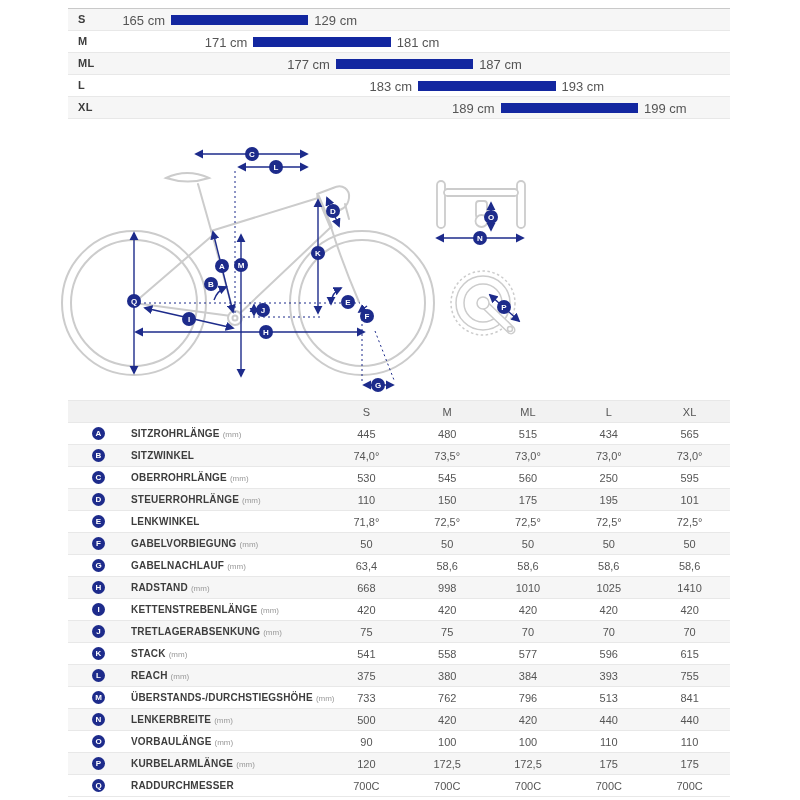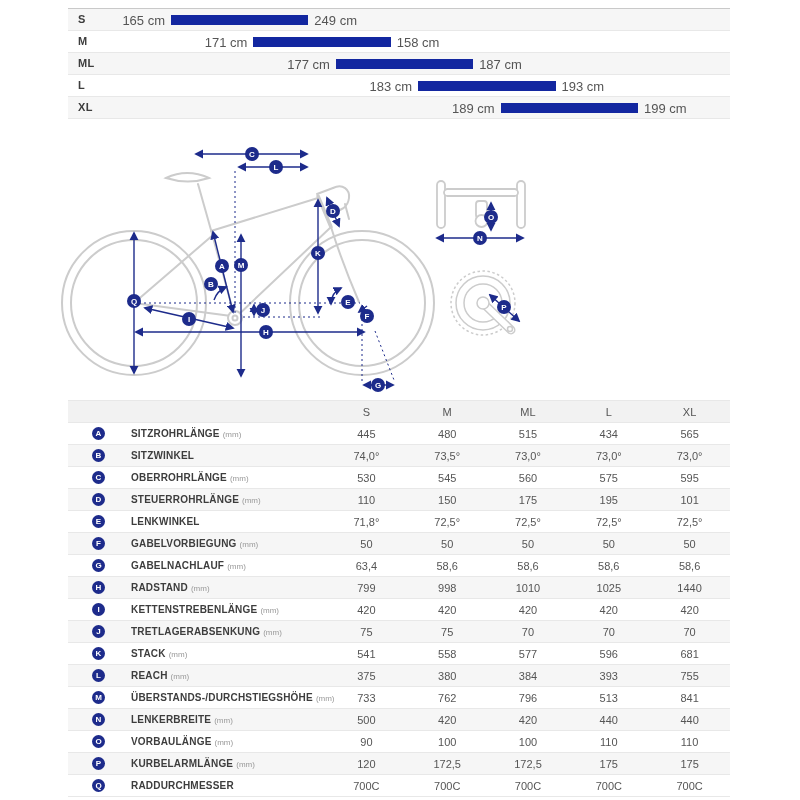--- a/index.html
+++ b/index.html
@@ -33,27 +33,27 @@
 </head>
 <body>
 
 <div class="page">
 
   <section class="size-chart" id="size-chart">
       <div class="sc-row alt">
         <span class="sc-size">S</span>
         <span class="sc-from" style="right:calc(84.44% + 6px)">165 cm</span>
         <div class="sc-bar" style="left:15.56%;width:20.75%"></div>
-        <span class="sc-to" style="left:calc(36.31% + 6px)">249 cm</span>
+        <span class="sc-to" style="left:calc(36.31% + 6px)">129 cm</span>
       </div>
       <div class="sc-row">
         <span class="sc-size">M</span>
         <span class="sc-from" style="right:calc(71.99% + 6px)">171 cm</span>
         <div class="sc-bar" style="left:28.01%;width:20.75%"></div>
-        <span class="sc-to" style="left:calc(48.76% + 6px)">158 cm</span>
+        <span class="sc-to" style="left:calc(48.76% + 6px)">181 cm</span>
       </div>
       <div class="sc-row alt">
         <span class="sc-size">ML</span>
         <span class="sc-from" style="right:calc(59.54% + 6px)">177 cm</span>
         <div class="sc-bar" style="left:40.46%;width:20.75%"></div>
         <span class="sc-to" style="left:calc(61.20% + 6px)">187 cm</span>
       </div>
       <div class="sc-row">
         <span class="sc-size">L</span>
         <span class="sc-from" style="right:calc(47.10% + 6px)">183 cm</span>
@@ -245,21 +245,21 @@
         <div class="t-cell">73,0°</div>
       </div>
       <div class="t-row">
         <div class="t-label">
           <span class="badge">C</span>
           <span class="t-name">OBERROHRLÄNGE <span class="t-unit">(mm)</span></span>
         </div>
         <div class="t-cell">530</div>
         <div class="t-cell">545</div>
         <div class="t-cell">560</div>
-        <div class="t-cell">575</div>
+        <div class="t-cell">250</div>
         <div class="t-cell">595</div>
       </div>
       <div class="t-row alt">
         <div class="t-label">
           <span class="badge">D</span>
           <span class="t-name">STEUERROHRLÄNGE <span class="t-unit">(mm)</span></span>
         </div>
         <div class="t-cell">110</div>
         <div class="t-cell">150</div>
         <div class="t-cell">175</div>
@@ -297,25 +297,25 @@
         <div class="t-cell">58,6</div>
         <div class="t-cell">58,6</div>
         <div class="t-cell">58,6</div>
         <div class="t-cell">58,6</div>
       </div>
       <div class="t-row alt">
         <div class="t-label">
           <span class="badge">H</span>
           <span class="t-name">RADSTAND <span class="t-unit">(mm)</span></span>
         </div>
-        <div class="t-cell">799</div>
+        <div class="t-cell">668</div>
         <div class="t-cell">998</div>
         <div class="t-cell">1010</div>
         <div class="t-cell">1025</div>
-        <div class="t-cell">1440</div>
+        <div class="t-cell">1410</div>
       </div>
       <div class="t-row">
         <div class="t-label">
           <span class="badge">I</span>
           <span class="t-name">KETTENSTREBENLÄNGE <span class="t-unit">(mm)</span></span>
         </div>
         <div class="t-cell">420</div>
         <div class="t-cell">420</div>
         <div class="t-cell">420</div>
         <div class="t-cell">420</div>
@@ -334,21 +334,21 @@
       </div>
       <div class="t-row">
         <div class="t-label">
           <span class="badge">K</span>
           <span class="t-name">STACK <span class="t-unit">(mm)</span></span>
         </div>
         <div class="t-cell">541</div>
         <div class="t-cell">558</div>
         <div class="t-cell">577</div>
         <div class="t-cell">596</div>
-        <div class="t-cell">681</div>
+        <div class="t-cell">615</div>
       </div>
       <div class="t-row alt">
         <div class="t-label">
           <span class="badge">L</span>
           <span class="t-name">REACH <span class="t-unit">(mm)</span></span>
         </div>
         <div class="t-cell">375</div>
         <div class="t-cell">380</div>
         <div class="t-cell">384</div>
         <div class="t-cell">393</div>

